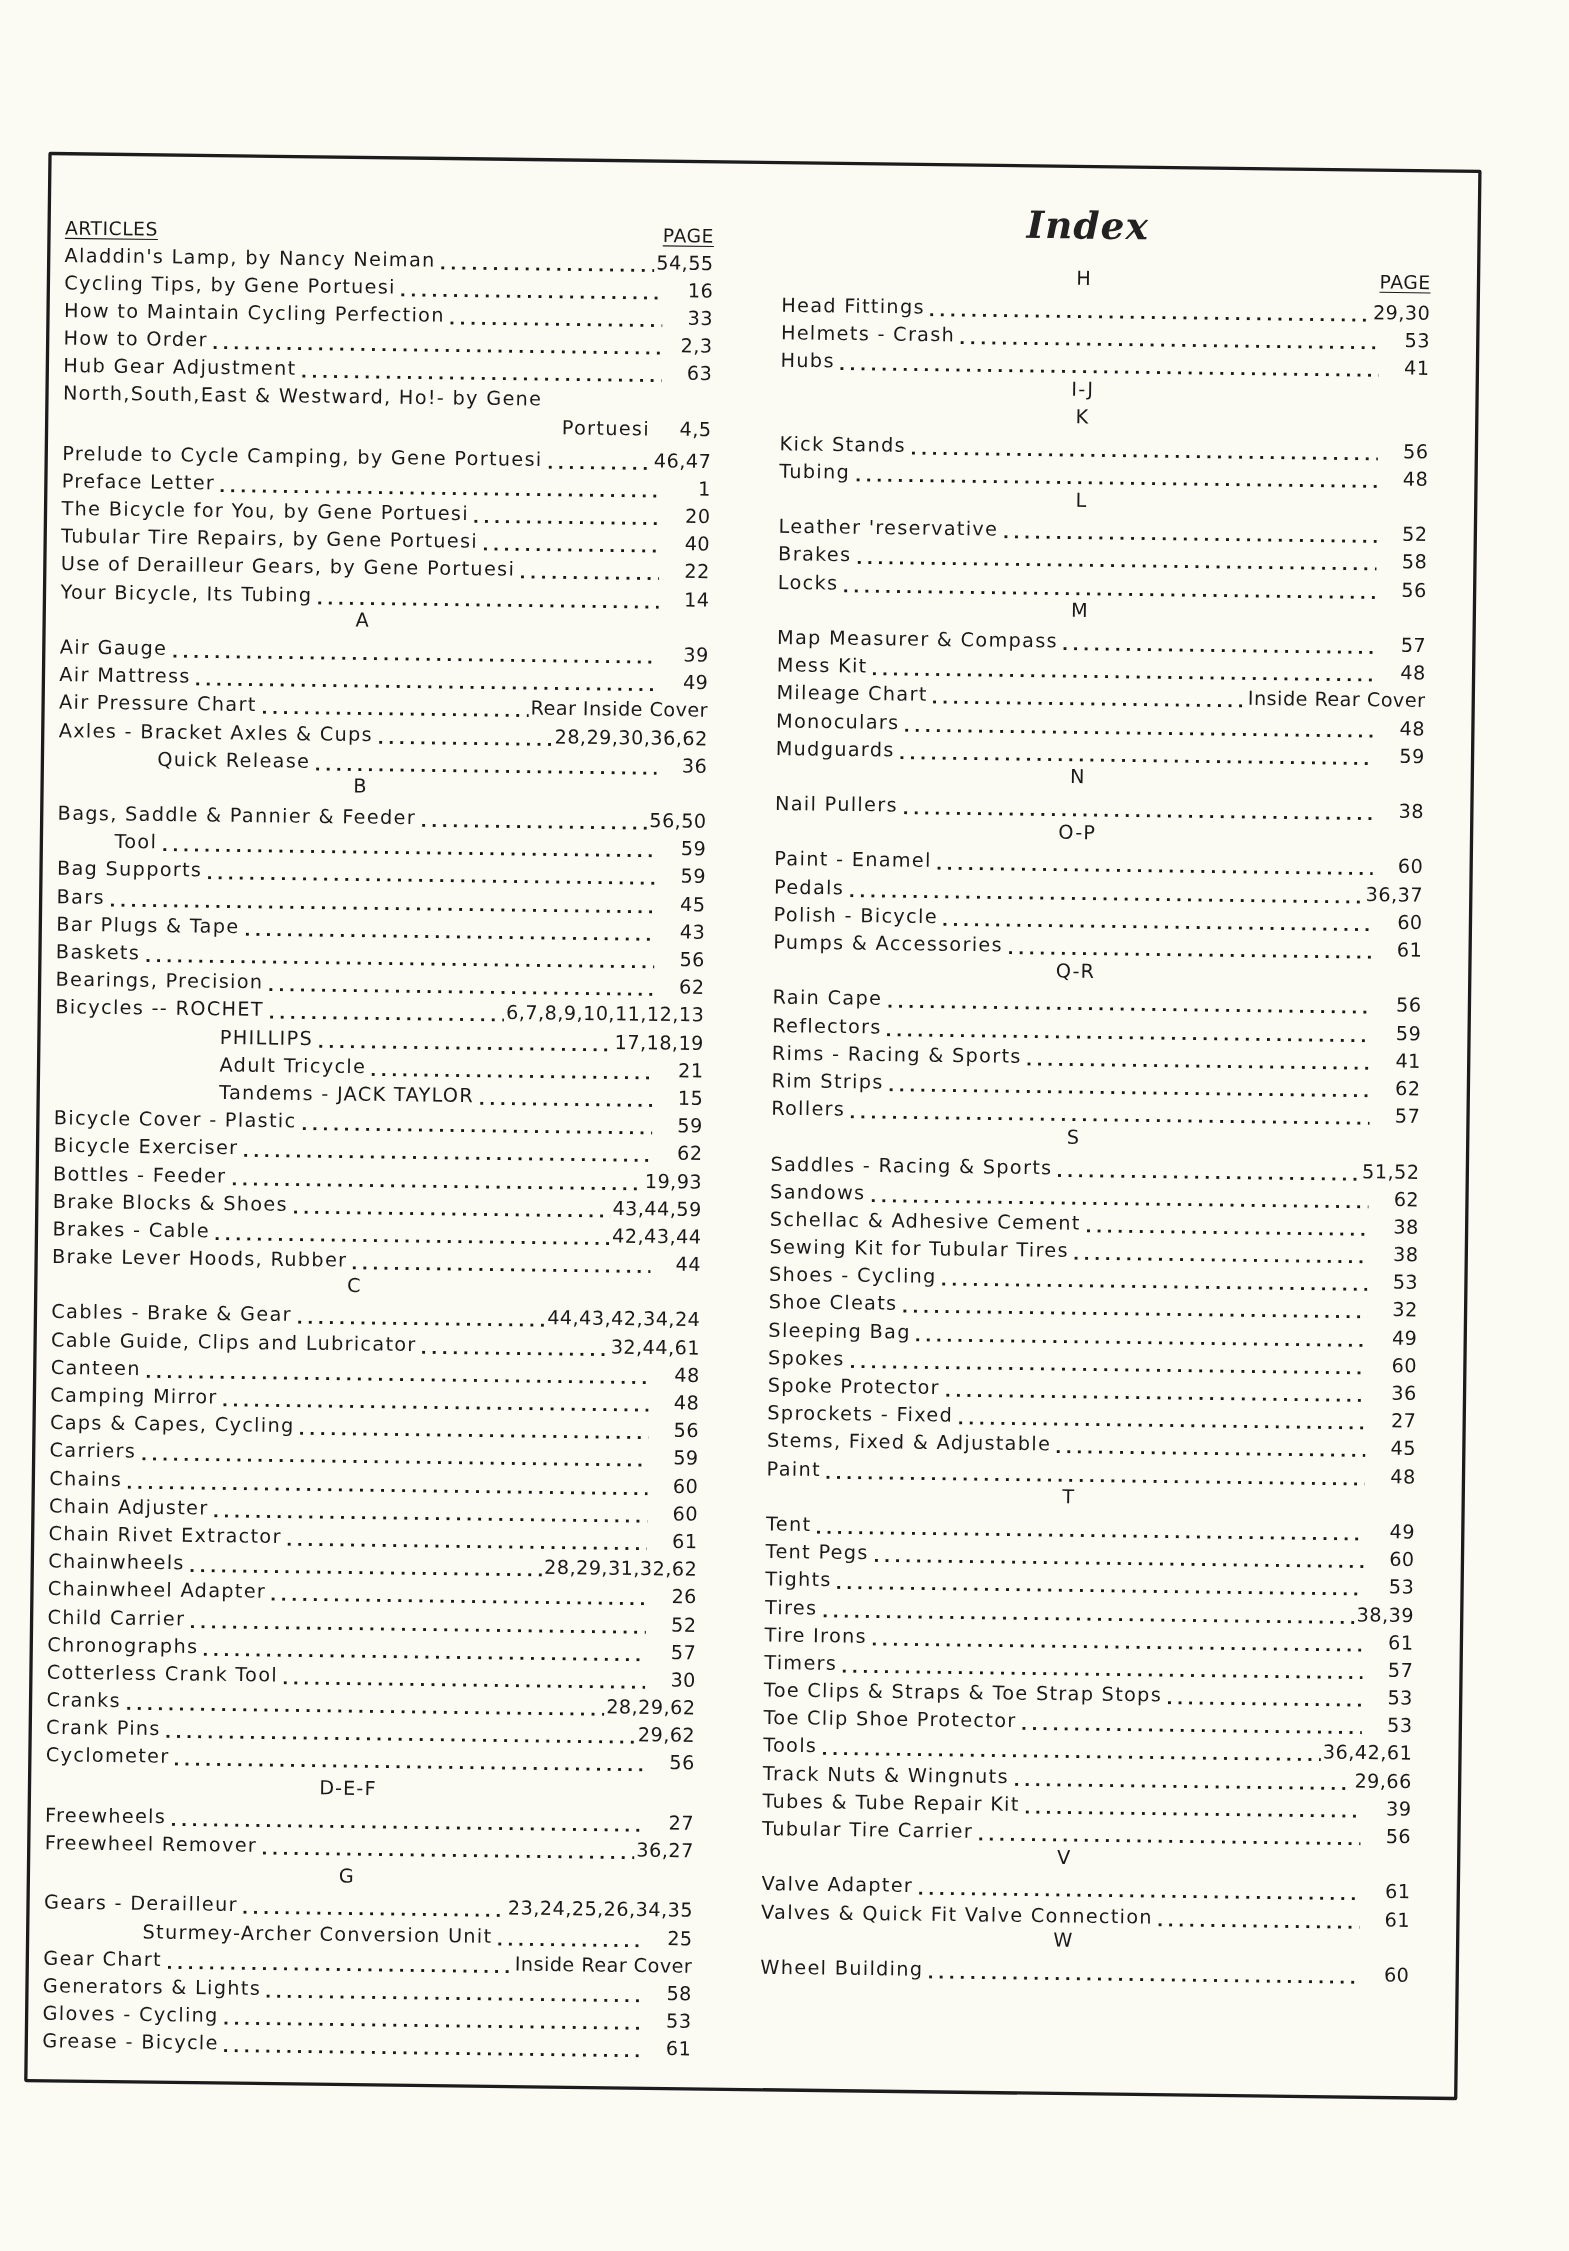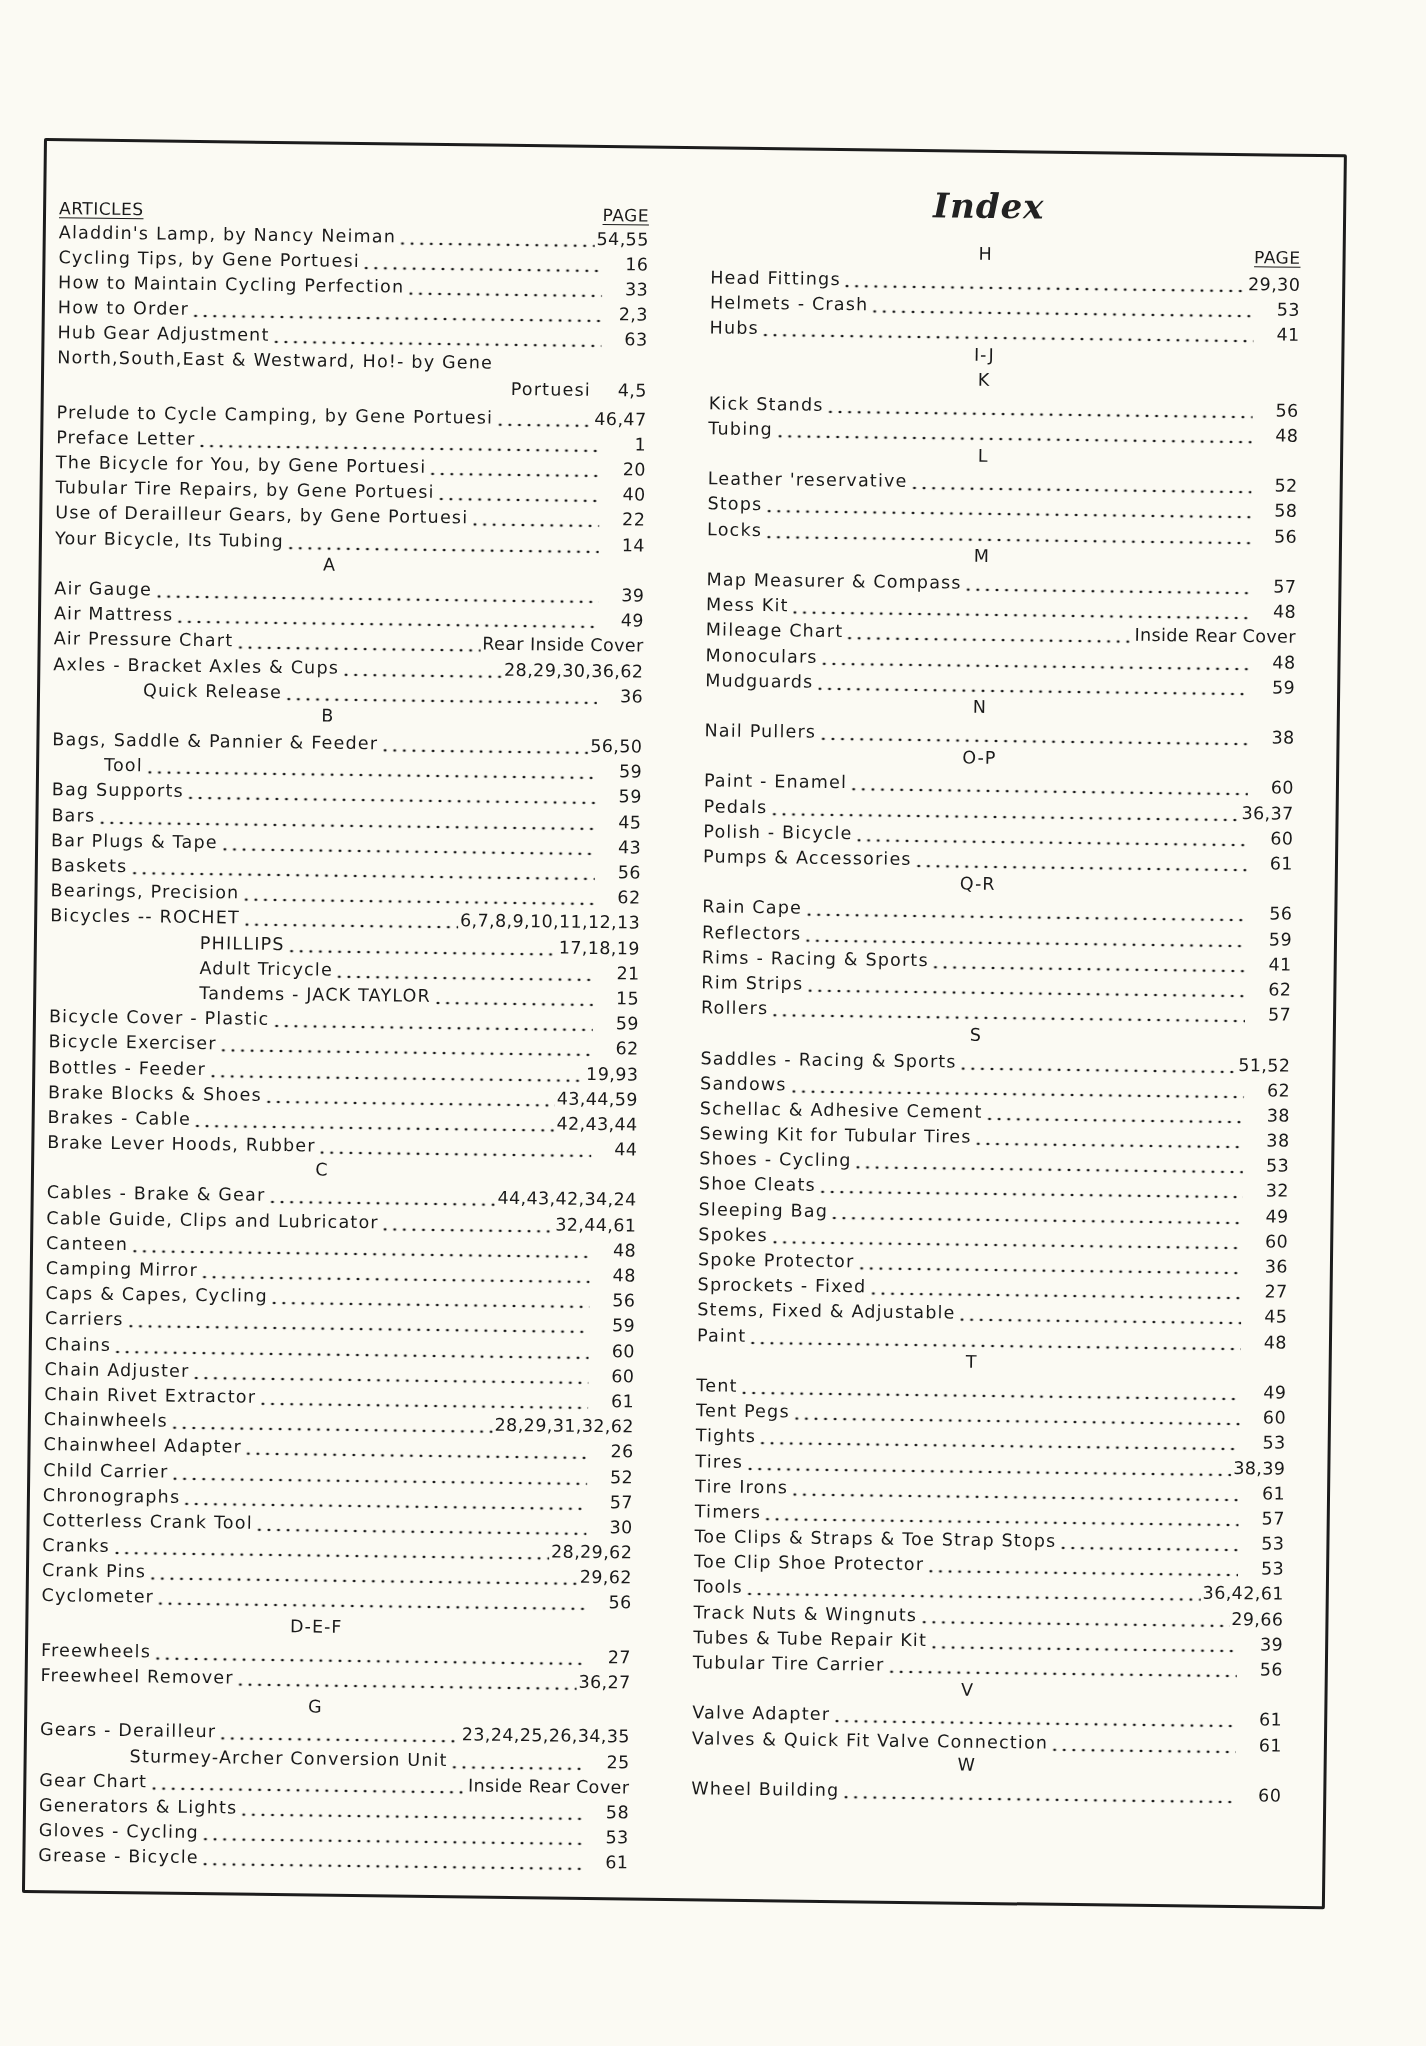--- a/index.html
+++ b/index.html
@@ -428,21 +428,21 @@
           <span class="dots"></span>
           <span class="pg">48</span>
         </div>
         <div class="letter">L</div>
         <div class="row">
           <span class="lbl">Leather 'reservative</span>
           <span class="dots"></span>
           <span class="pg">52</span>
         </div>
         <div class="row">
-          <span class="lbl">Stops</span>
+          <span class="lbl">Brakes</span>
           <span class="dots"></span>
           <span class="pg">58</span>
         </div>
         <div class="row">
           <span class="lbl">Locks</span>
           <span class="dots"></span>
           <span class="pg">56</span>
         </div>
         <div class="letter">M</div>
         <div class="row">

